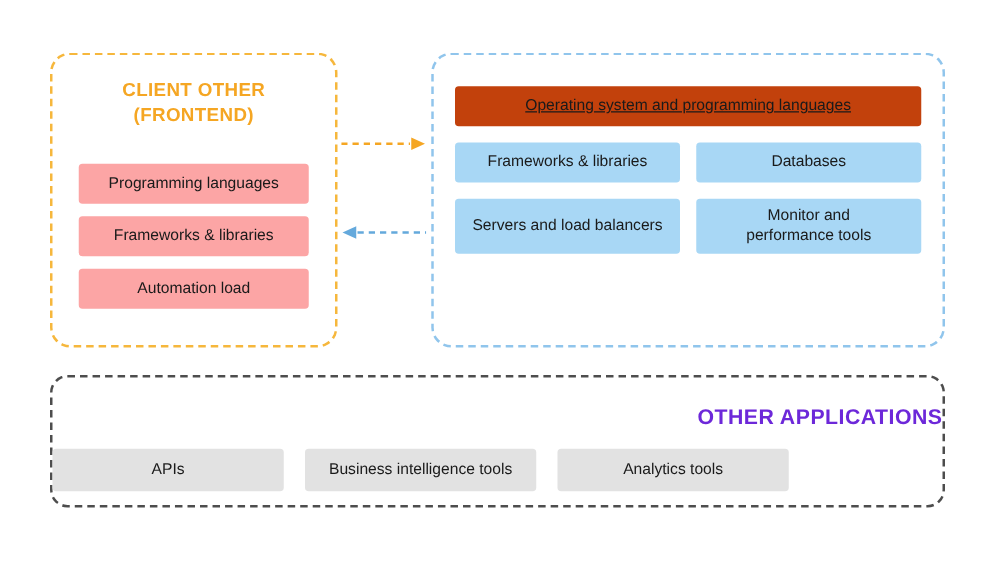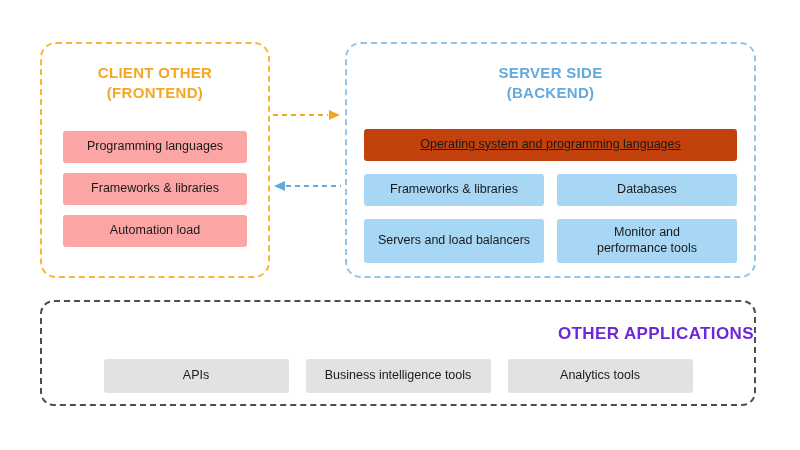--- a/index.html
+++ b/index.html
@@ -95,21 +95,20 @@
   .other-title {
     text-align: right;
     font-weight: bold;
     font-size: 17px;
     color: #6d28d9;
     margin-top: 22px;
     letter-spacing: 0.4px;
   }
   .other-items {
     display: flex;
-    justify-content: center;
     gap: 17px;
     margin-top: 15px;
   }
   .other-items .item {
     width: 185px;
     height: 34px;
     background: #E2E2E2;
   }
   .arrow {
     position: absolute;
@@ -130,24 +129,20 @@
       <div>(FRONTEND)</div>
     </div>
     <div class="client-items">
       <div class="item">Programming languages</div>
       <div class="item">Frameworks &amp; libraries</div>
       <div class="item">Automation load</div>
     </div>
   </div>
 
   <div class="panel server-panel">
-    <div class="panel-title">
-      <div>SERVER SIDE</div>
-      <div>(BACKEND)</div>
-    </div>
     <div class="server-items">
       <div class="server-full">
         <div class="item">Operating system and programming languages</div>
       </div>
       <div class="server-grid">
         <div class="item">Frameworks &amp; libraries</div>
         <div class="item">Databases</div>
         <div class="item tall">Servers and load balancers</div>
         <div class="item tall wrap-narrow">Monitor and performance tools</div>
       </div>

